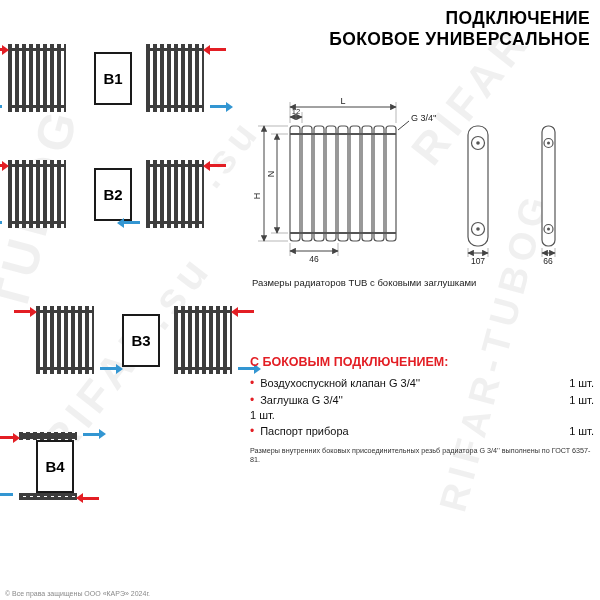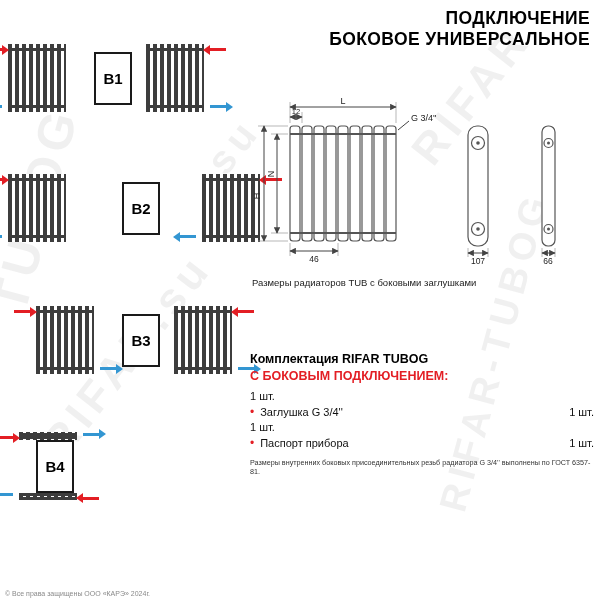--- a/index.html
+++ b/index.html
@@ -78,21 +78,21 @@
       <span class="arr blue bottom lside pl"></span>
     </div>
     <div class="scheme-label">B1</div>
     <div class="rad-wrap">
       <div class="radiator"></div>
       <span class="arr red top rside pl"></span>
       <span class="arr blue bottom rside pr"></span>
     </div>
   </div>
 
-  <div class="scheme-row" style="top:174px;gap:28px;">
+  <div class="scheme-row" style="top:160px;">
     <div class="rad-wrap">
       <div class="radiator"></div>
       <span class="arr red top lside pr"></span>
       <span class="arr blue bottom lside pl"></span>
     </div>
     <div class="scheme-label">B2</div>
     <div class="rad-wrap">
       <div class="radiator"></div>
       <span class="arr red top rside pl"></span>
       <span class="arr blue bottom lside pl"></span>
@@ -199,24 +199,24 @@
         <circle cx="298.5" cy="47" r="1.5" fill="#555" stroke="none"></circle>
         <circle cx="298.5" cy="133" r="1.5" fill="#555" stroke="none"></circle>
       </g>
       <text x="298" y="168" font-size="8.5" text-anchor="middle" fill="#222">66</text>
 
       <text x="2" y="190" font-size="9.5" fill="#222">Размеры радиаторов TUB с боковыми заглушками</text>
     </svg>
   </div>
 
   <div class="equipment">
-    <div class="eq-h1">Комплектация RIFAR TUBOG</div>
     <div class="eq-h2">С БОКОВЫМ ПОДКЛЮЧЕНИЕМ:</div>
 
     <div class="eq-item">
+      <span class="eq-name"><span class="bullet">•</span><span>Воздухоспускной клапан G 3/4''</span></span>
       <span class="eq-qty">1 шт.</span>
     </div>
     <div class="eq-item">
       <span class="eq-name"><span class="bullet">•</span><span>Заглушка G 3/4''</span></span>
       <span class="eq-qty">1 шт.</span>
     </div>
     <div class="eq-item">
       <span class="eq-qty">1 шт.</span>
     </div>
     <div class="eq-item">

